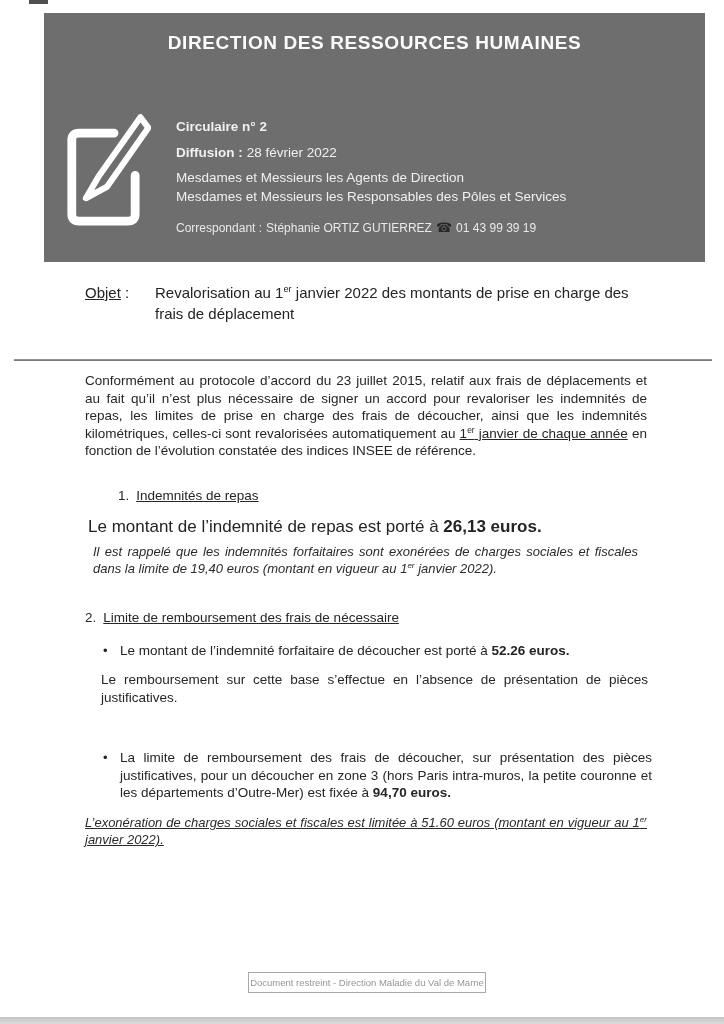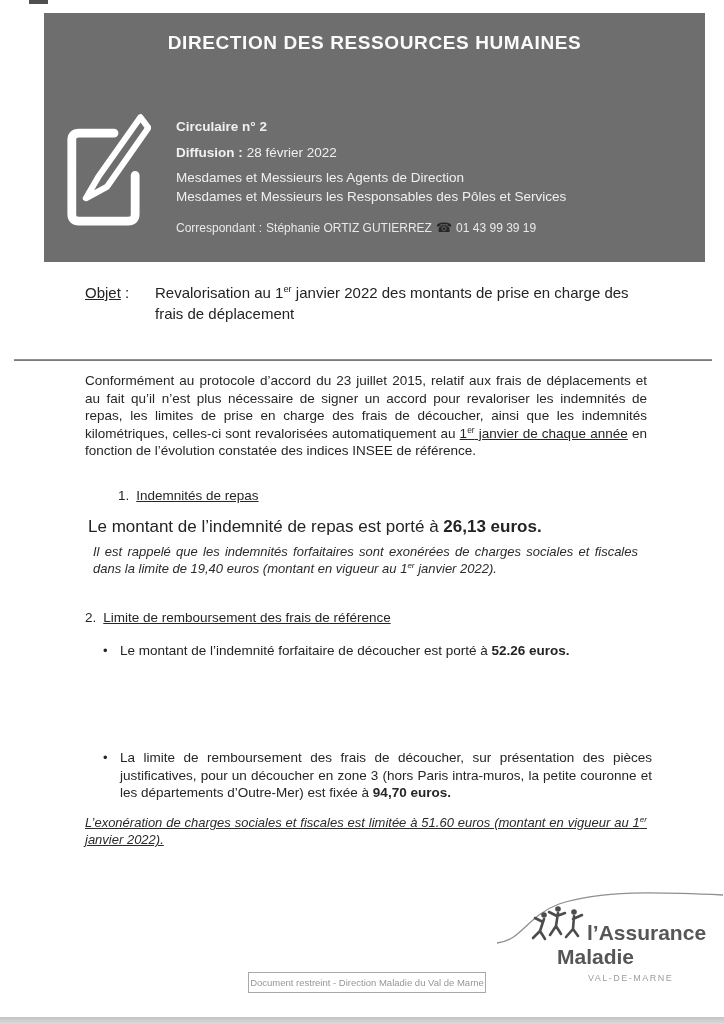--- a/index.html
+++ b/index.html
@@ -102,48 +102,33 @@
   <div class="rule"></div>
 
   <p class="intro body-text"><span>Conformément au protocole d’accord du 23 juillet 2015, relatif aux frais de déplacements et au fait qu’il n’est plus nécessaire de signer un accord pour revaloriser les indemnités de repas, les limites de prise en charge des frais de découcher, ainsi que les indemnités kilométriques, celles-ci sont revalorisées automatiquement au </span><span class="u"><span>1</span><sup>er</sup><span> janvier de chaque année</span></span><span> en fonction de l’évolution constatée des indices INSEE de référence.</span></p>
 
   <div class="sec-head sec1-head"><span class="num">1.</span><span class="u">Indemnités de repas</span></div>
 
   <div class="sec1-line"><span>Le montant de l’indemnité de repas est porté à </span><span class="bold">26,13 euros.</span></div>
 
   <p class="sec1-note note"><span>Il est rappelé que les indemnités forfaitaires sont exonérées de charges sociales et fiscales dans la limite de 19,40 euros (montant en vigueur au 1</span><sup>er</sup><span> janvier 2022).</span></p>
 
-  <div class="sec-head sec2-head"><span class="num">2.</span><span class="u">Limite de remboursement des frais de référence</span></div>
+  <div class="sec-head sec2-head"><span class="num">2.</span><span class="u">Limite de remboursement des frais de nécessaire</span></div>
 
   <div class="bullet-row bullet1">
     <span class="bullet">•</span>
     <div class="bullet-content"><span>Le montant de l’indemnité forfaitaire de découcher est porté à </span><span class="bold">52.26 euros.</span></div>
   </div>
 
+  <p class="sec2-para body-text">Le remboursement sur cette base s’effectue en l’absence de présentation de pièces justificatives.</p>
 
   <div class="bullet-row bullet2">
     <span class="bullet">•</span>
     <div class="bullet-content body-text"><span>La limite de remboursement des frais de découcher, sur présentation des pièces justificatives, pour un découcher en zone 3 (hors Paris intra-muros, la petite couronne et les départements d’Outre-Mer) est fixée à </span><span class="bold">94,70 euros.</span></div>
   </div>
 
   <p class="sec2-note note"><span>L’exonération de charges sociales et fiscales est limitée à 51.60 euros (montant en vigueur au 1</span><sup>er</sup><span> janvier 2022).</span></p>
 
-  <div class="logo">
-    <svg width="229" height="112" viewBox="0 0 229 112">
-      <path d="M2 55 C26 53 32 28 64 16 C106 2 162 4 228 7" fill="none" stroke="#8f8f8f" stroke-width="1.3"></path>
-      <g stroke="#4c4c4c" stroke-width="2.6" stroke-linecap="round" fill="#4c4c4c">
-        <circle cx="49" cy="27" r="2.8" stroke="none"></circle>
-        <path d="M49 31 L45 43 M45 43 L38 50 M45 43 L50 51 M48 34 L40 30" fill="none"></path>
-        <circle cx="63" cy="21" r="2.8" stroke="none"></circle>
-        <path d="M63 25 L61 38 M61 38 L55 47 M61 38 L66 46 M62 28 L54 24 M62 28 L70 25" fill="none"></path>
-        <circle cx="79" cy="24" r="2.8" stroke="none"></circle>
-        <path d="M79 28 L78 41 M78 41 L71 49 M78 41 L83 48 M78 31 L87 27" fill="none"></path>
-      </g>
-      <text x="92" y="52" font-family="Liberation Sans, sans-serif" font-size="21" font-weight="bold" fill="#565656">l’Assurance</text>
-      <text x="62" y="76" font-family="Liberation Sans, sans-serif" font-size="21" font-weight="bold" fill="#565656">Maladie</text>
-      <text x="93" y="93" font-family="Liberation Sans, sans-serif" font-size="9" letter-spacing="1.5" fill="#9d9d9d">VAL-DE-MARNE</text>
-    </svg>
-  </div>
 
   <div class="footer-box">Document restreint - Direction Maladie du Val de Marne</div>
 
   <div class="bottom-edge"></div>
 </div>
 
 </body></html>

